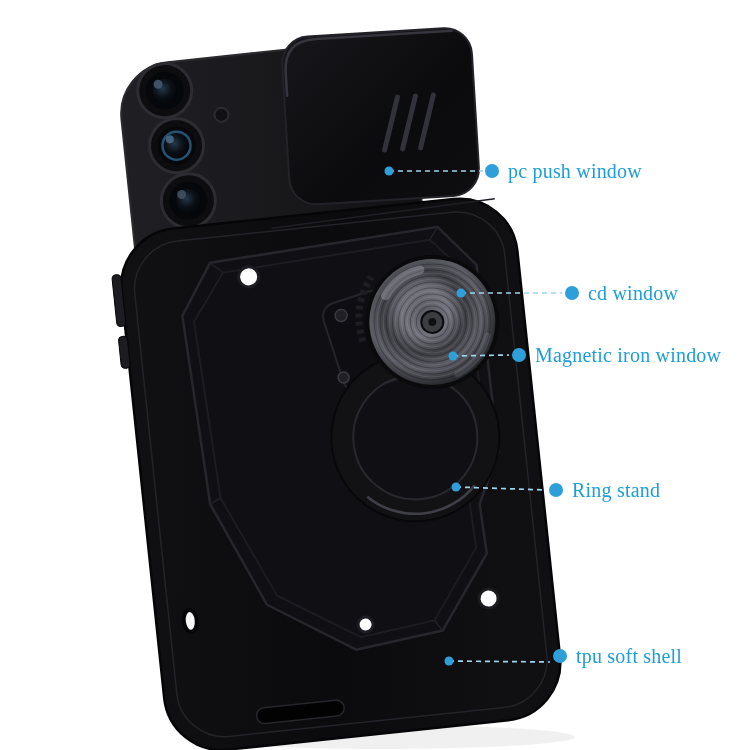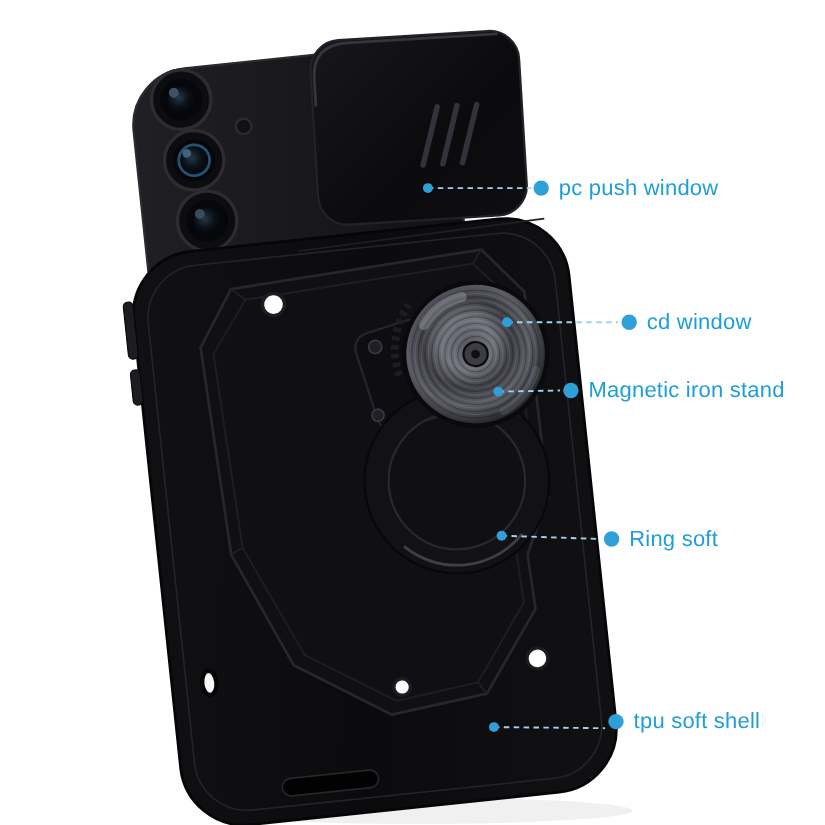--- a/index.html
+++ b/index.html
@@ -1,18 +1,18 @@
 <!DOCTYPE html>
 <html><head>
 <meta charset="utf-8">
 <style>
   html,body{margin:0;padding:0;background:#ffffff;}
   .stage{
     position:relative;width:750px;height:750px;background:#ffffff;overflow:hidden;
-    font-family:Liberation Sans, sans-serif;
+    font-family:Liberation Serif, serif;
   }
   .art,.lines{position:absolute;left:0;top:0;width:750px;height:750px;}
   .callout{
     position:absolute;display:flex;align-items:center;gap:9px;height:28px;
     color:#1d9dd9;font-size:20px;letter-spacing:.2px;white-space:nowrap;
   }
   .callout .dot{width:14px;height:14px;border-radius:50%;background:#2f9fd9;flex:none;}
 </style>
 </head>
 <body>
@@ -183,24 +183,24 @@
   <div class="callout" style="left:485px;top:157px;">
     <span class="dot"></span>
     <span>pc push window</span>
   </div>
   <div class="callout" style="left:565px;top:279px;">
     <span class="dot"></span>
     <span>cd window</span>
   </div>
   <div class="callout" style="left:512px;top:341px;">
     <span class="dot"></span>
-    <span>Magnetic iron stand</span>
+    <span>Magnetic iron window</span>
   </div>
   <div class="callout" style="left:549px;top:476px;">
     <span class="dot"></span>
-    <span>Ring soft</span>
+    <span>Ring stand</span>
   </div>
   <div class="callout" style="left:553px;top:642px;">
     <span class="dot"></span>
     <span>tpu soft shell</span>
   </div>
 
 </div>
 
 </body></html>

